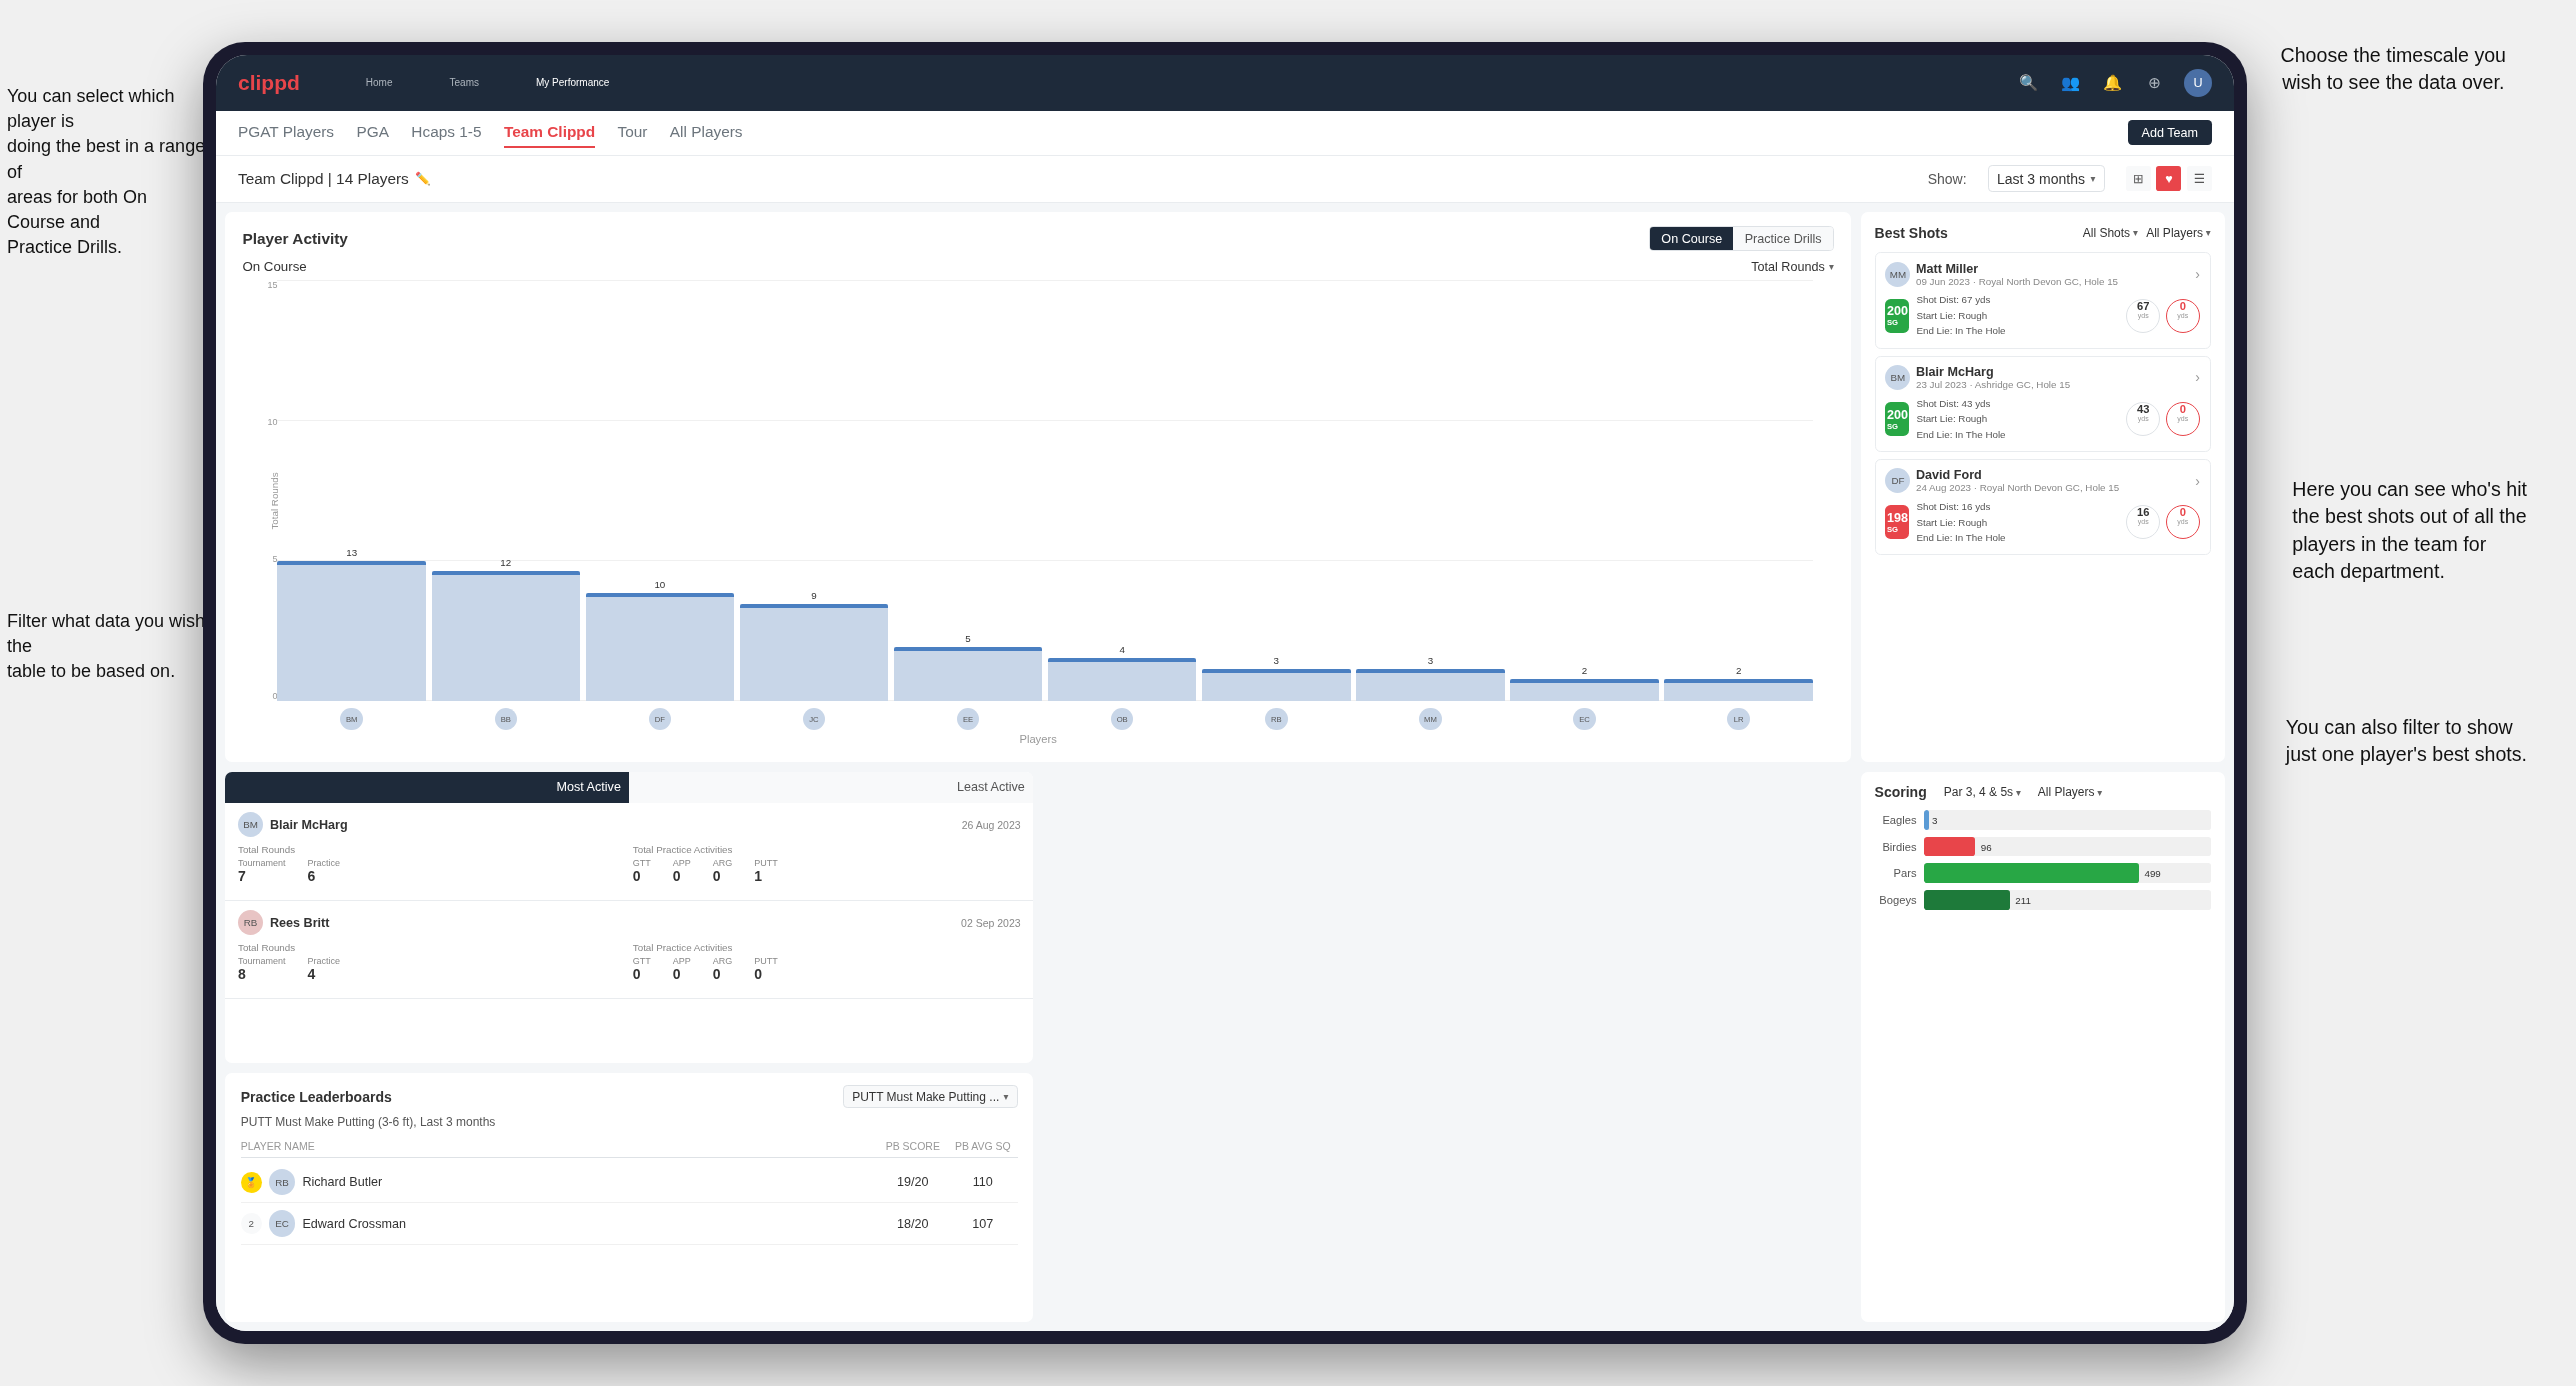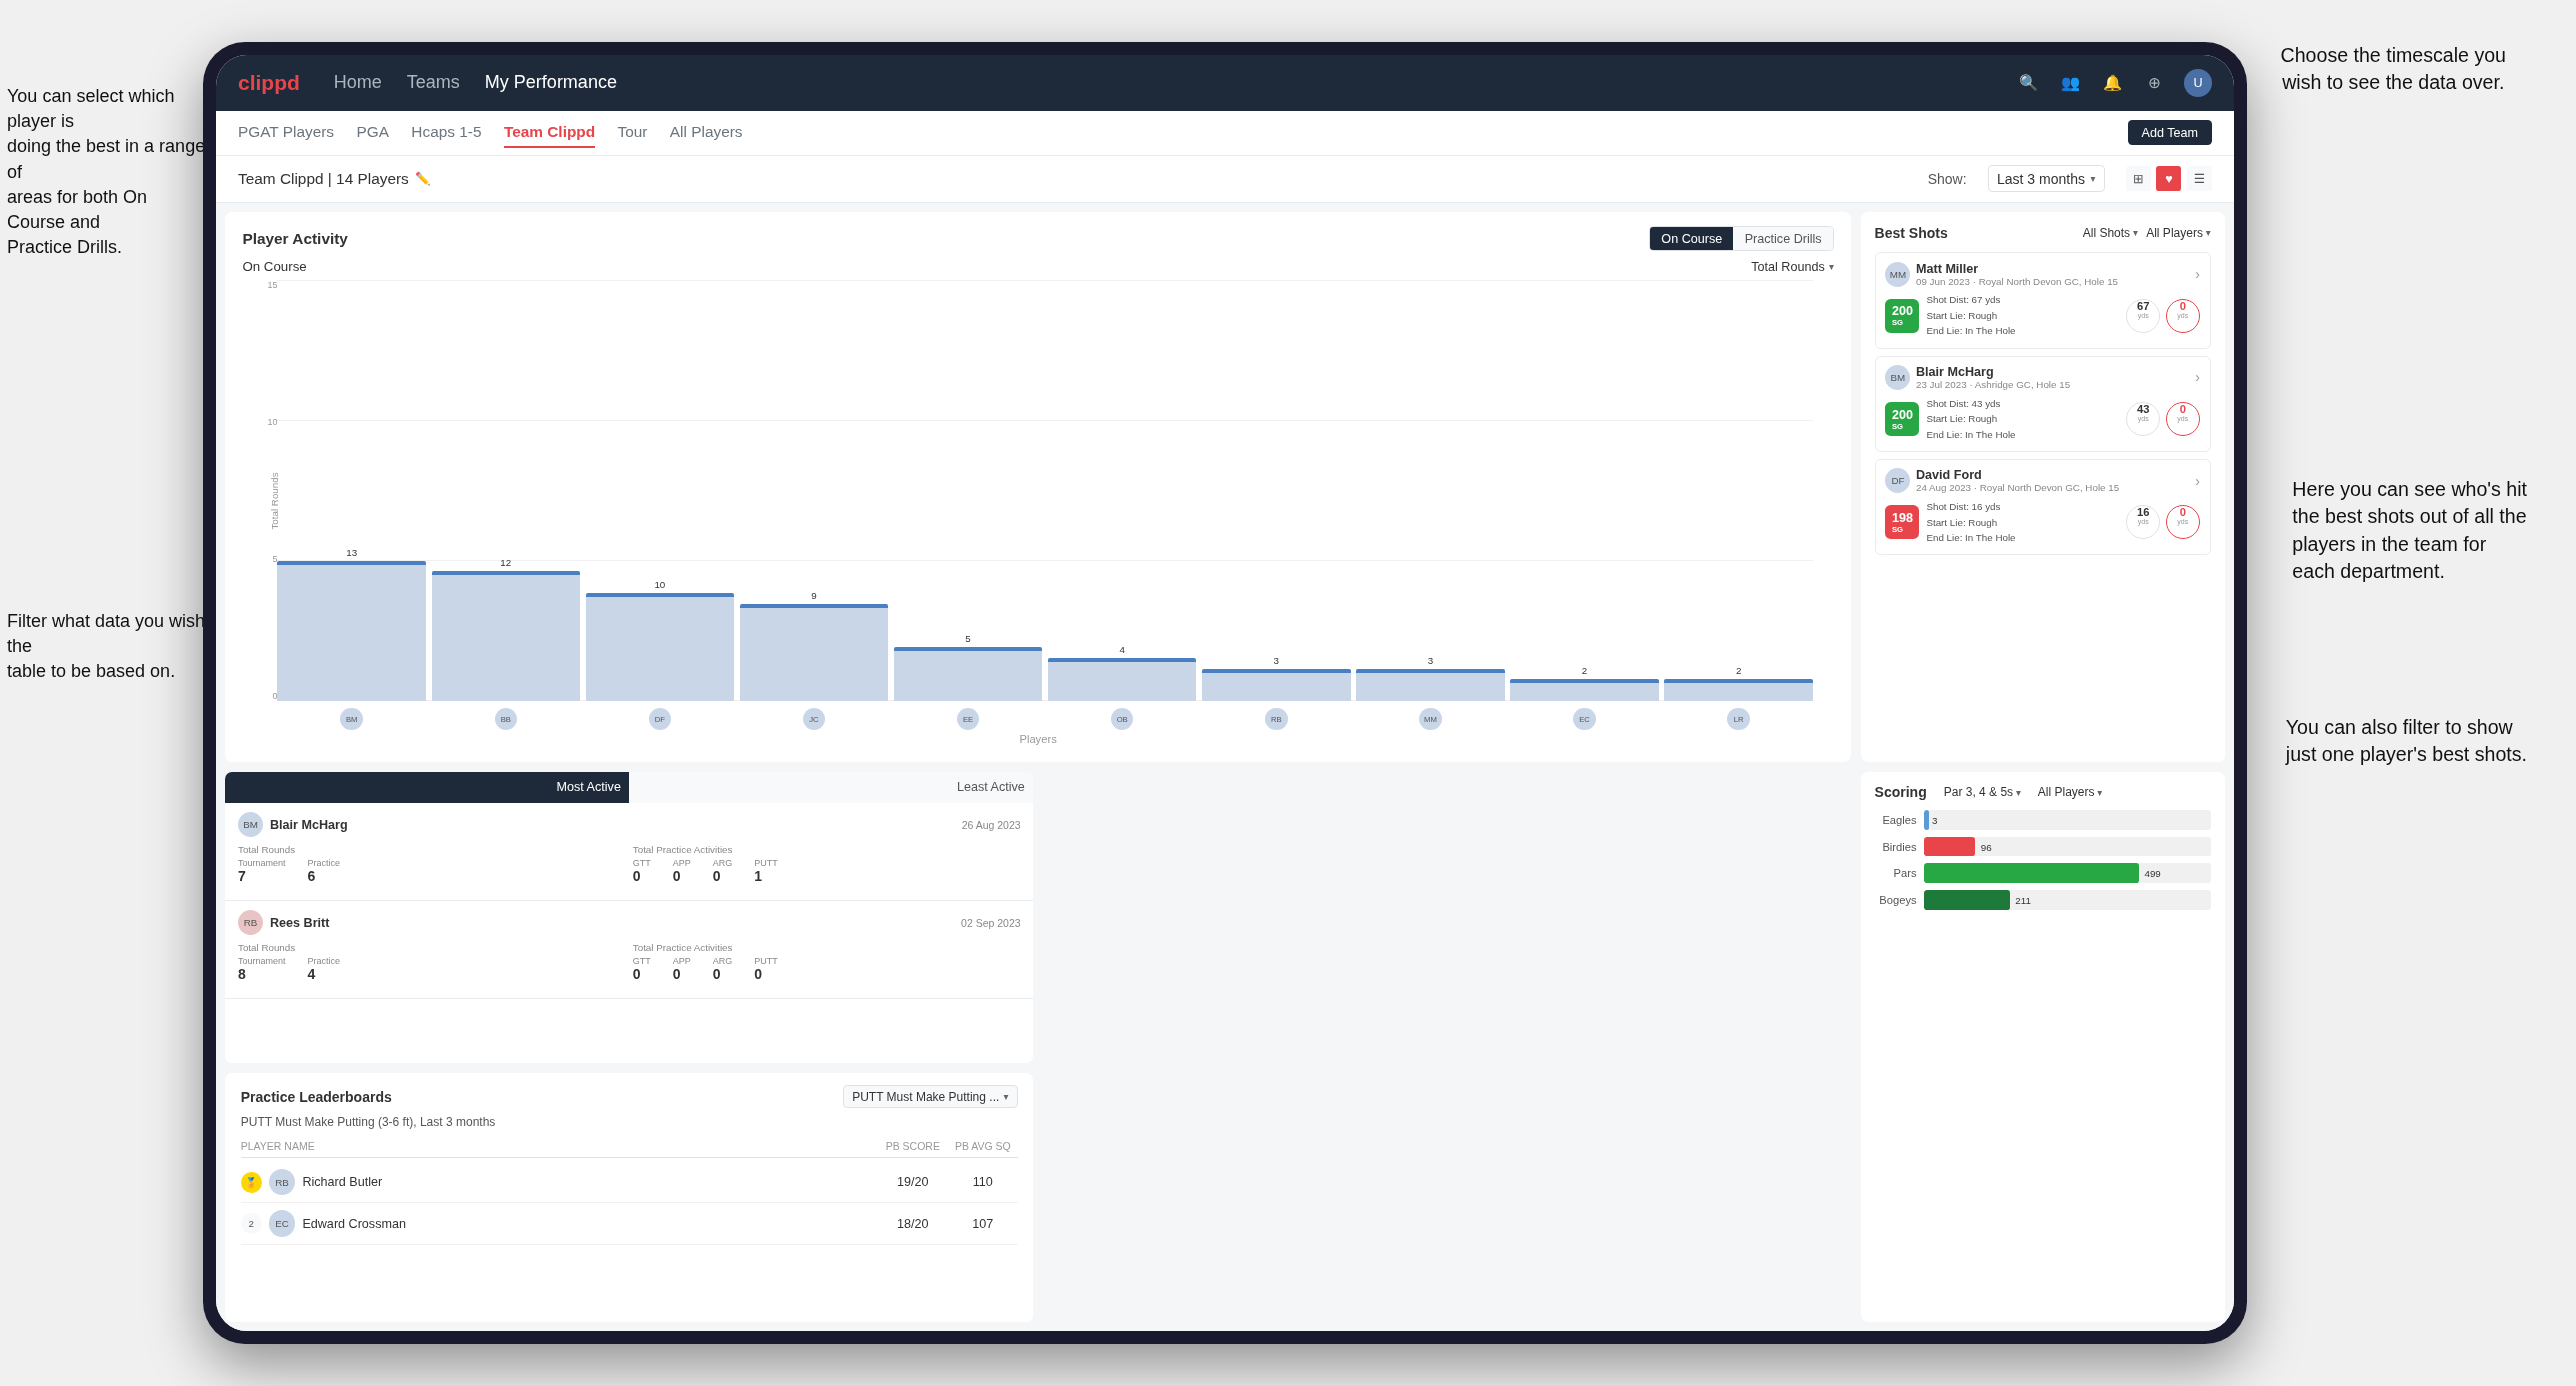--- a/index.html
+++ b/index.html
@@ -62,23 +62,24 @@
     }
 
     .nav-links {
       display: flex;
       gap: 25px;
       flex: 1;
     }
 
     .nav-link {
       color: #adb5bd;
-      font-size: 18px;
+      font-size: 10px;
       cursor: pointer;
       padding: 2.8px 0;
+      margin-left: 32px;
     }
 
     .nav-link.active {
       color: #fff;
     }
 
     .nav-right {
       display: flex;
       align-items: center;
       gap: 17px;
@@ -499,21 +500,21 @@
       font-size: 14px;
     }
 
     .shot-details {
       display: flex;
       align-items: center;
       gap: 7px;
     }
 
     .shot-badge {
-      width: 34px;
+      width: 24px;
       height: 34px;
       border-radius: 5.6px;
       display: flex;
       align-items: center;
       justify-content: center;
       color: #fff;
       font-size: 15.4px;
       font-weight: 700;
       flex-shrink: 0;
     }

